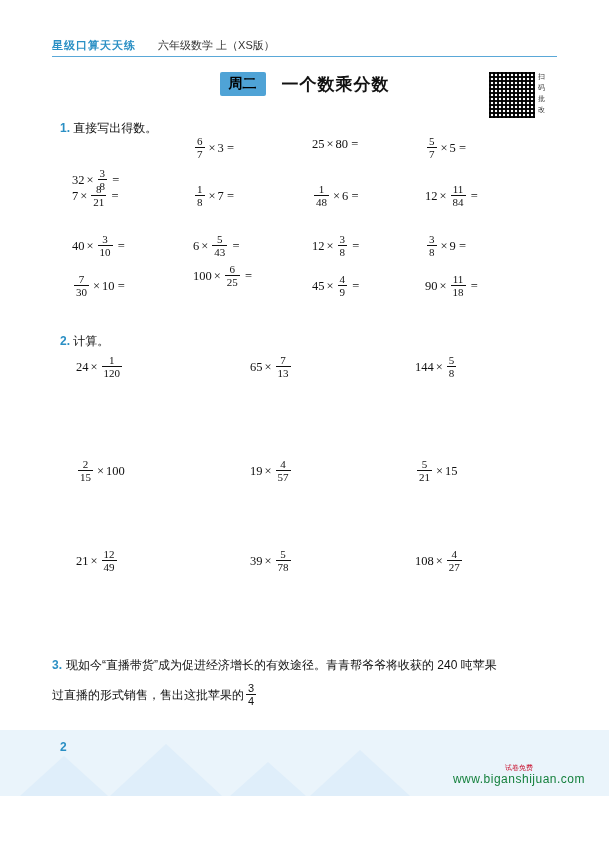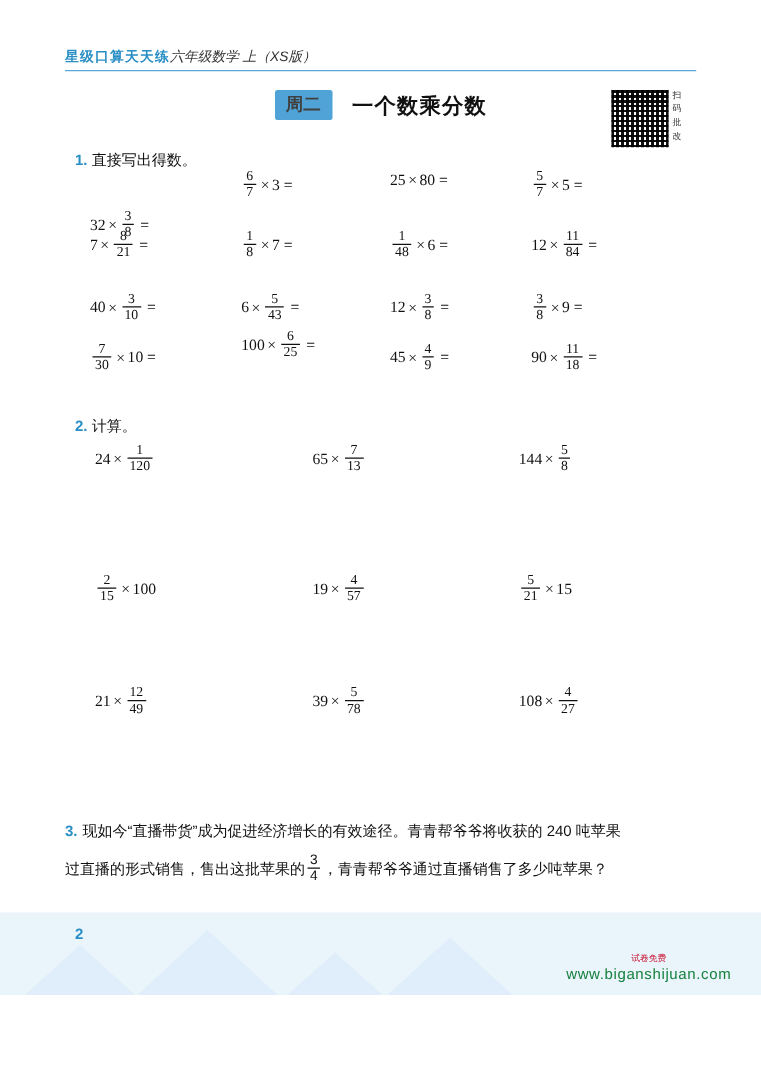--- a/index.html
+++ b/index.html
@@ -37,37 +37,36 @@
     color: #2a8fc4;
     font-weight: bold;
     letter-spacing: 1px;
     padding-bottom: 3px;
     font-family: "Liberation Sans", sans-serif;
   }
   .header-sub {
     font-size: 11px;
     color: #333;
     padding-bottom: 3px;
-    margin-left: 0;
-    font-family: "Liberation Sans", sans-serif;
-    font-style: italic;
+    margin-left: 22px;
+    font-family: "Liberation Sans", sans-serif;
   }
 
   
   .title-row {
     position: absolute;
     top: 72px;
     left: 0;
     width: 609px;
     text-align: center;
   }
   .title-tag {
     display: inline-block;
     background: #4fa3d6;
-    color: #404040;
+    color: #000000;
     font-size: 14px;
     font-weight: bold;
     padding: 3px 9px;
     border-radius: 2px;
     vertical-align: middle;
     font-family: "Liberation Sans", sans-serif;
   }
   .title-text {
     display: inline-block;
     font-size: 17px;
@@ -271,21 +270,21 @@
       <div class="cell" style="left: 250px; top: 460px;"><span>19</span><span class="op">×</span><span class="frac"><span class="num">4</span><span class="den">57</span></span></div>
       <div class="cell" style="left: 415px; top: 460px;"><span class="frac"><span class="num">5</span><span class="den">21</span></span><span class="op">×</span><span>15</span></div>
       <div class="cell" style="left: 76px; top: 550px;"><span>21</span><span class="op">×</span><span class="frac"><span class="num">12</span><span class="den">49</span></span></div>
       <div class="cell" style="left: 250px; top: 550px;"><span>39</span><span class="op">×</span><span class="frac"><span class="num">5</span><span class="den">78</span></span></div>
       <div class="cell" style="left: 415px; top: 550px;"><span>108</span><span class="op">×</span><span class="frac"><span class="num">4</span><span class="den">27</span></span></div>
     </div>
 
   <div class="word-problem">
     <span class="sec-num">3.</span><span>现如今“直播带货”成为促进经济增长的有效途径。青青帮爷爷将收获的 240 吨苹果</span>
     <br>
-    <span>过直播的形式销售，售出这批苹果的</span><span id="wp-frac"><span class="frac"><span class="num">3</span><span class="den">4</span></span></span><span>，青青帮爷爷通过直播销售了多少吨苹果？</span>
+    <span>过直播的形式销售，售出这批苹果的</span><span id="wp-frac"><span class="frac"><span class="num">3</span><span class="den">4</span></span></span>
   </div>
 
   <div class="footer-band">
     <div class="footer-tri" style="left:20px;  border-width:0 44px 40px 44px;"></div>
     <div class="footer-tri" style="left:110px; border-width:0 56px 52px 56px;"></div>
     <div class="footer-tri" style="left:230px; border-width:0 38px 34px 38px;"></div>
     <div class="footer-tri" style="left:310px; border-width:0 50px 46px 50px;"></div>
   </div>
   <div class="page-num">2</div>
   <div class="watermark">

